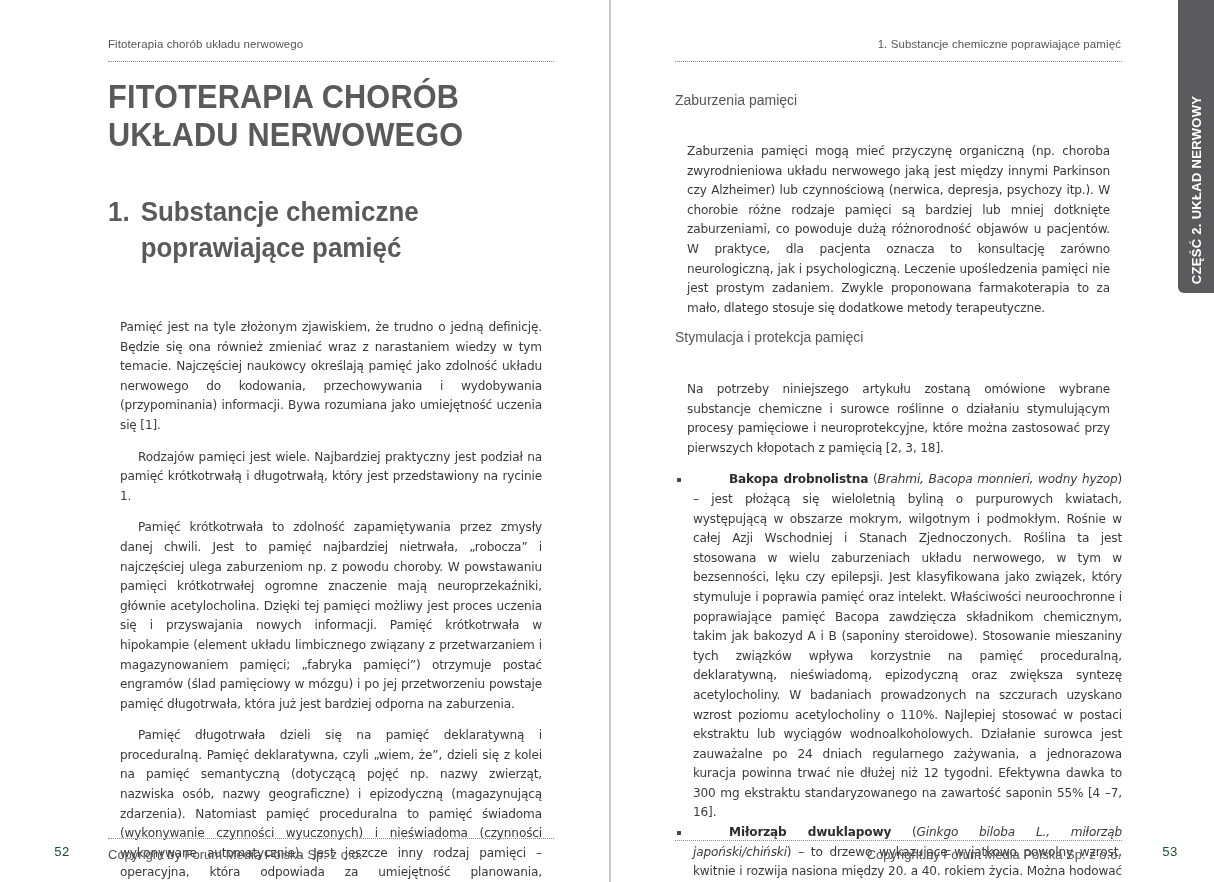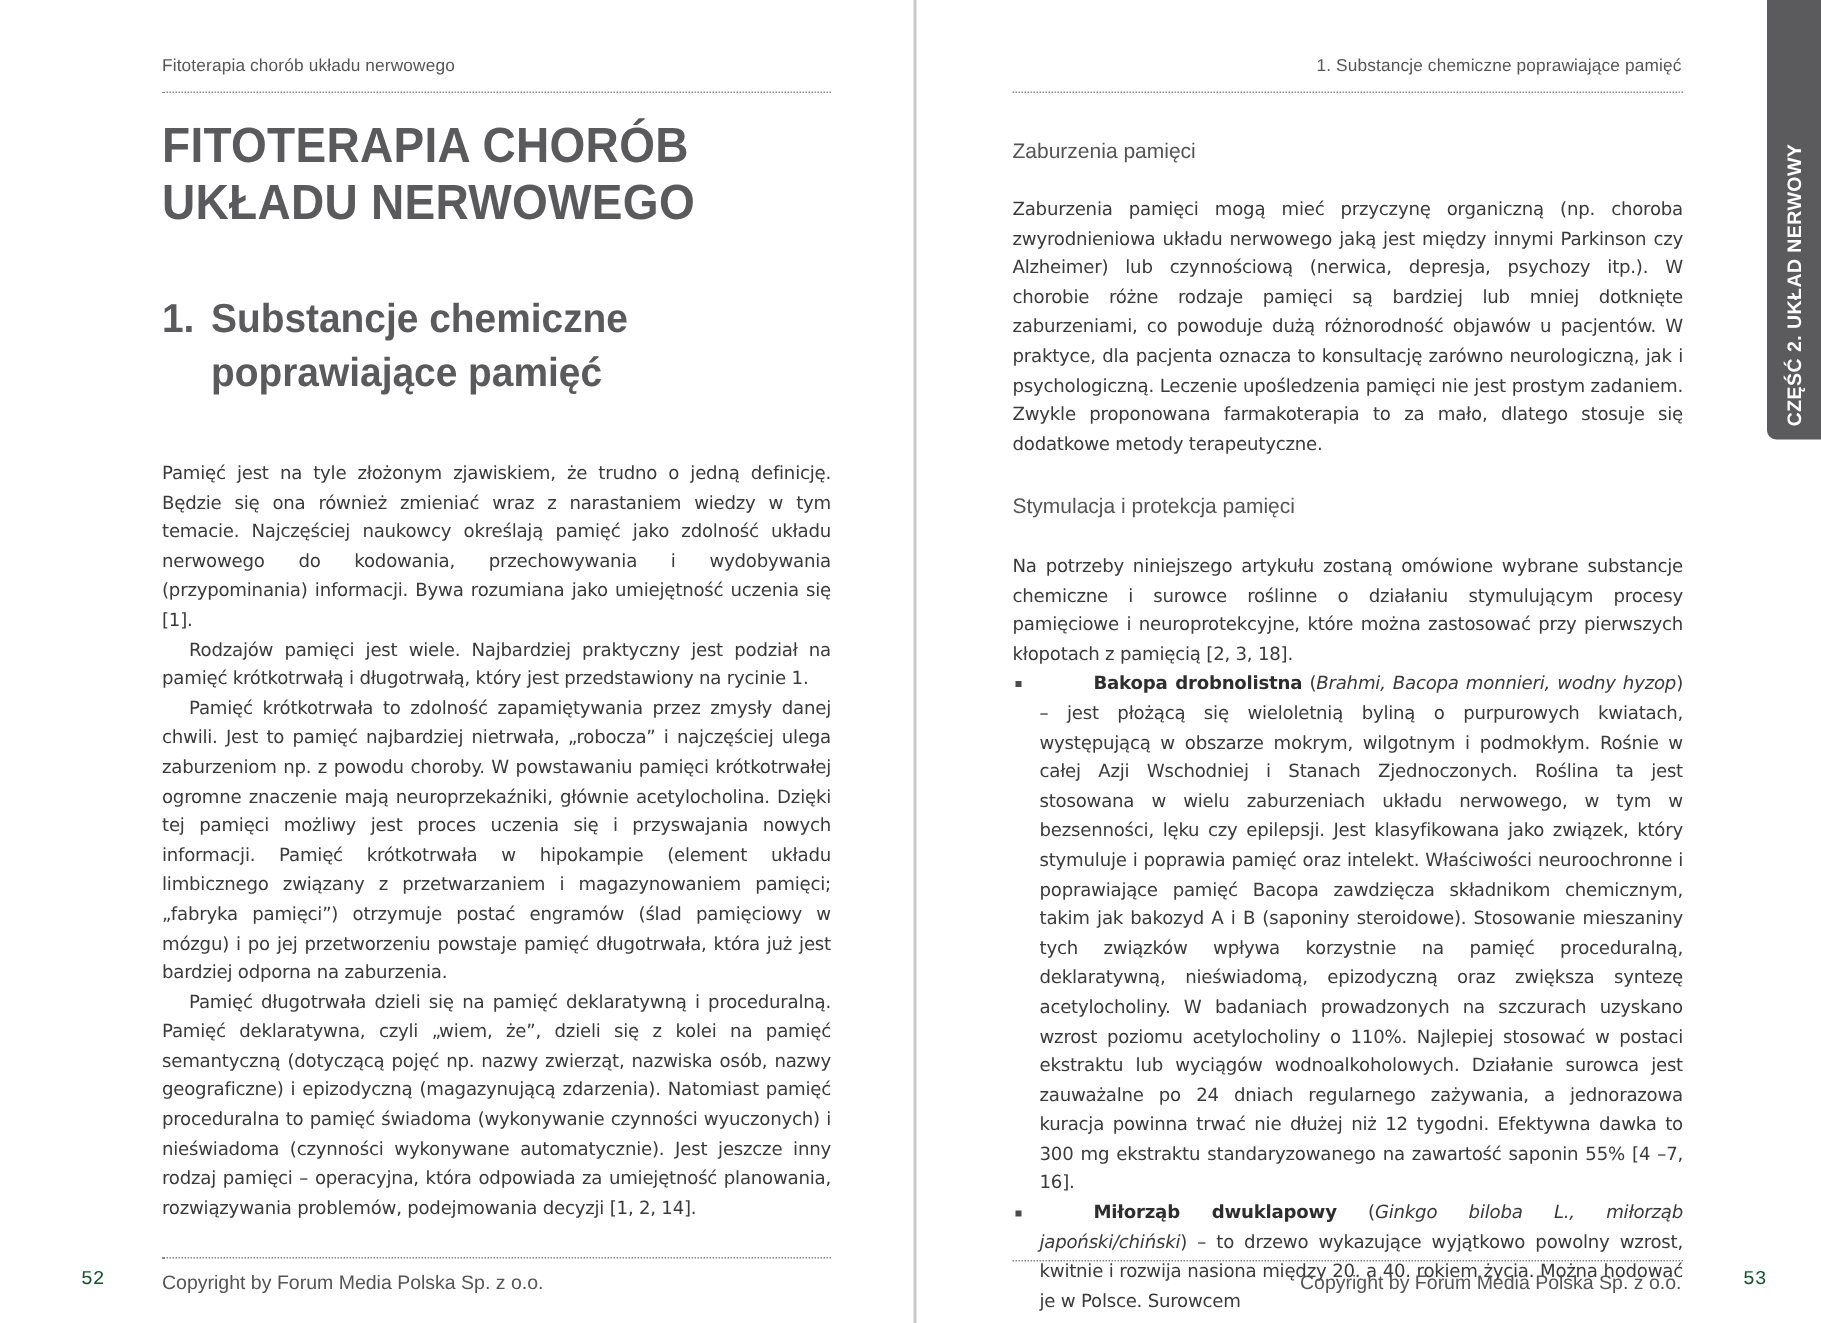--- a/index.html
+++ b/index.html
@@ -35,21 +35,21 @@
     font-size: 27px; line-height: 36px; color: #5a5a5c;
     transform: scaleX(0.96); transform-origin: left top;
   }
   .section-title .num { display: inline-block; width: 34px; }
   .section-title .l2 { padding-left: 34px; display: block; }
   .body-text {
     position: absolute; font-family: "DejaVu Sans", sans-serif;
     font-size: 12.1px; line-height: 19.6px; color: #3a3a3a;
     text-align: justify; margin: 0;
   }
-  .body-text p { margin: 0; }
+  .body-text p { margin: 12px; }
   .body-text p.indent { text-indent: 18px; }
   .left-body { left: 92px; top: 306px; width: 446px; letter-spacing: -0.15px; }
   .sub-heading {
     position: absolute; left: 675px; margin: 0;
     font-family: "Liberation Sans", sans-serif; font-weight: normal;
     font-size: 14px; color: #555;
   }
   .right-body { left: 675px; width: 447px; letter-spacing: -0.15px; }
   ul.bullets { list-style: none; margin: 0; padding: 0; }
   ul.bullets li { position: relative; padding-left: 18px; text-align: justify; }

